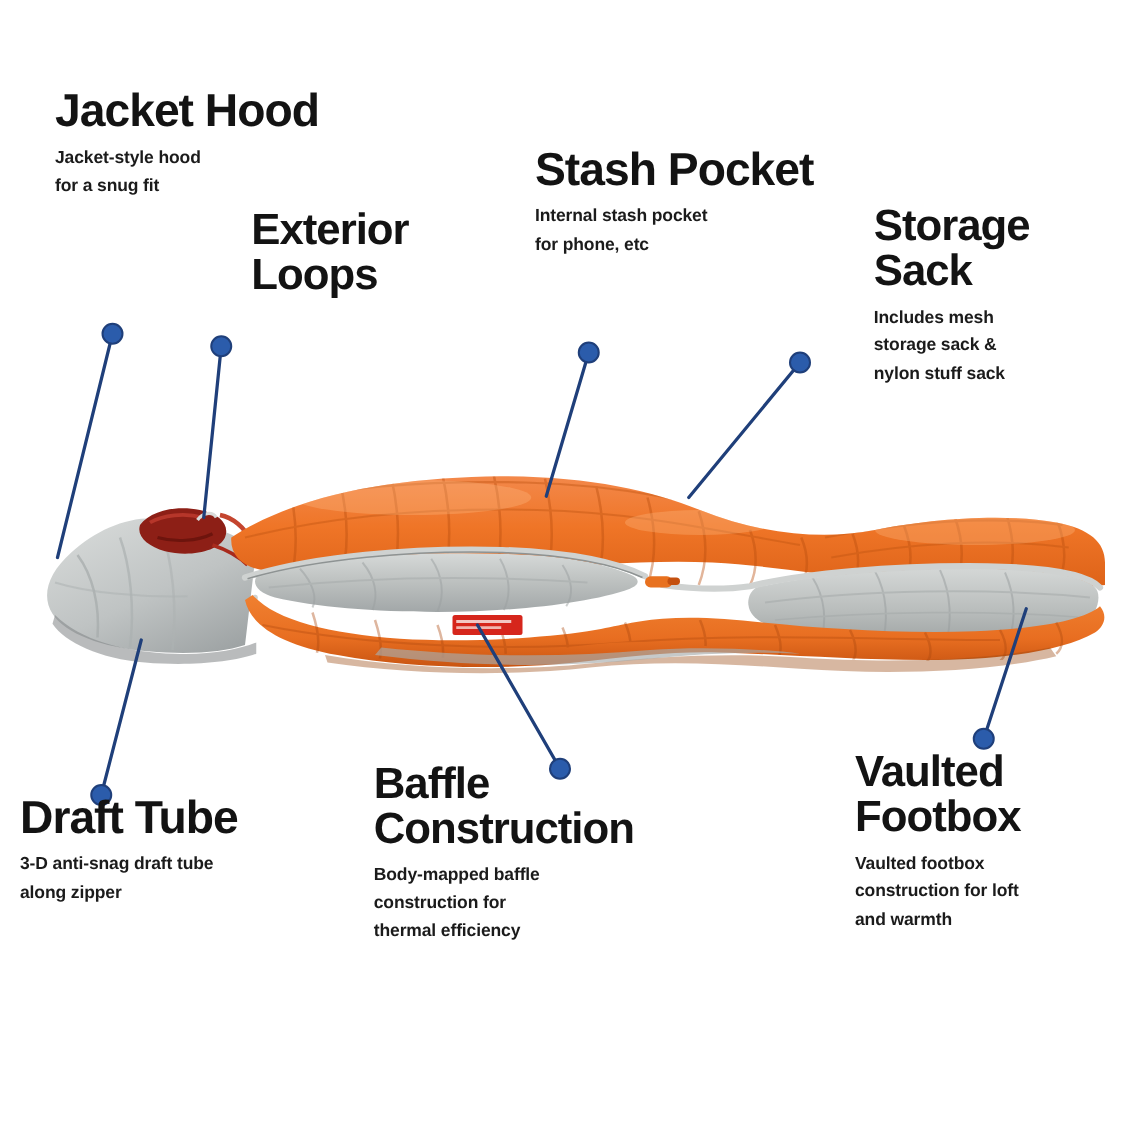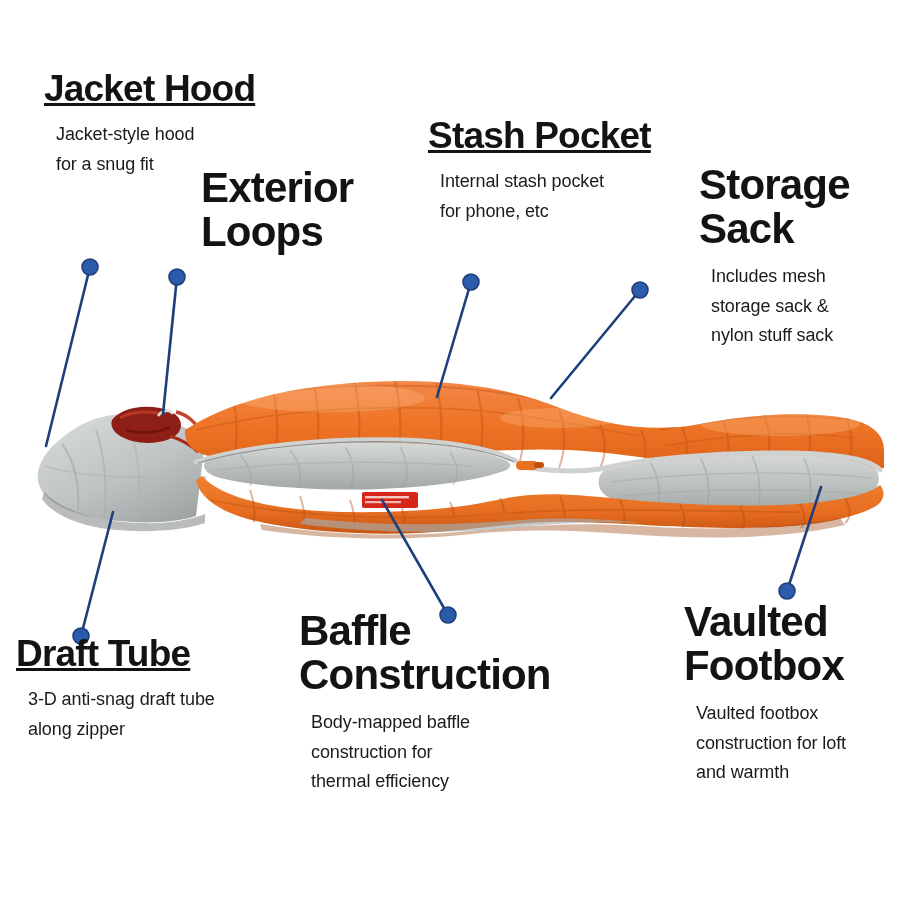--- a/index.html
+++ b/index.html
@@ -17,30 +17,30 @@
   .callout{position:absolute;}
   .callout .c-title{
     font-weight:700;
     color:#131313;
     letter-spacing:-0.8px;
     line-height:1.04;
     margin:0 0 6px 0;
     white-space:pre-line;
   }
   .callout .c-desc{
-    font-weight:400;
+    font-weight:700;
     color:#1b1b1b;
-    font-size:18px;
+    font-size:14px;
     line-height:1.62;
-    margin:12px;
+    margin:0;
     white-space:pre-line;
     letter-spacing:-0.1px;
   }
-  .t-lg .c-title{font-size:37px;text-decoration:underline;}
-  .t-md .c-title{font-size:42px;}
+  .t-lg .c-title{font-size:37px;}
+  .t-md .c-title{font-size:35px;}
 
   
   #leaders{position:absolute;left:0;top:0;width:900px;height:900px;pointer-events:none;}
 
   
   #product{position:absolute;left:0;top:0;width:900px;height:900px;}
 </style>
 </head>
 <body>
 

